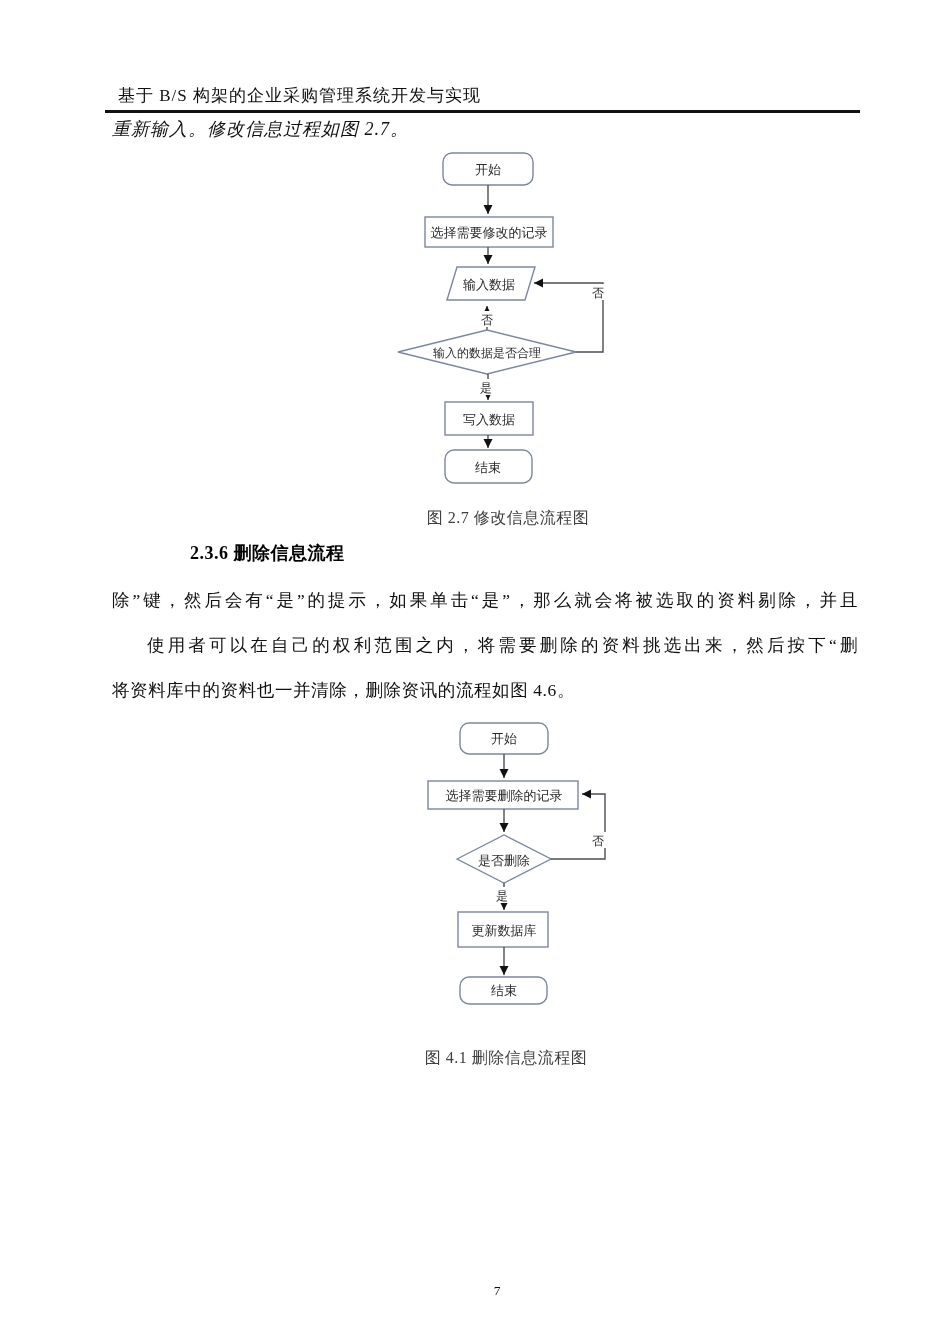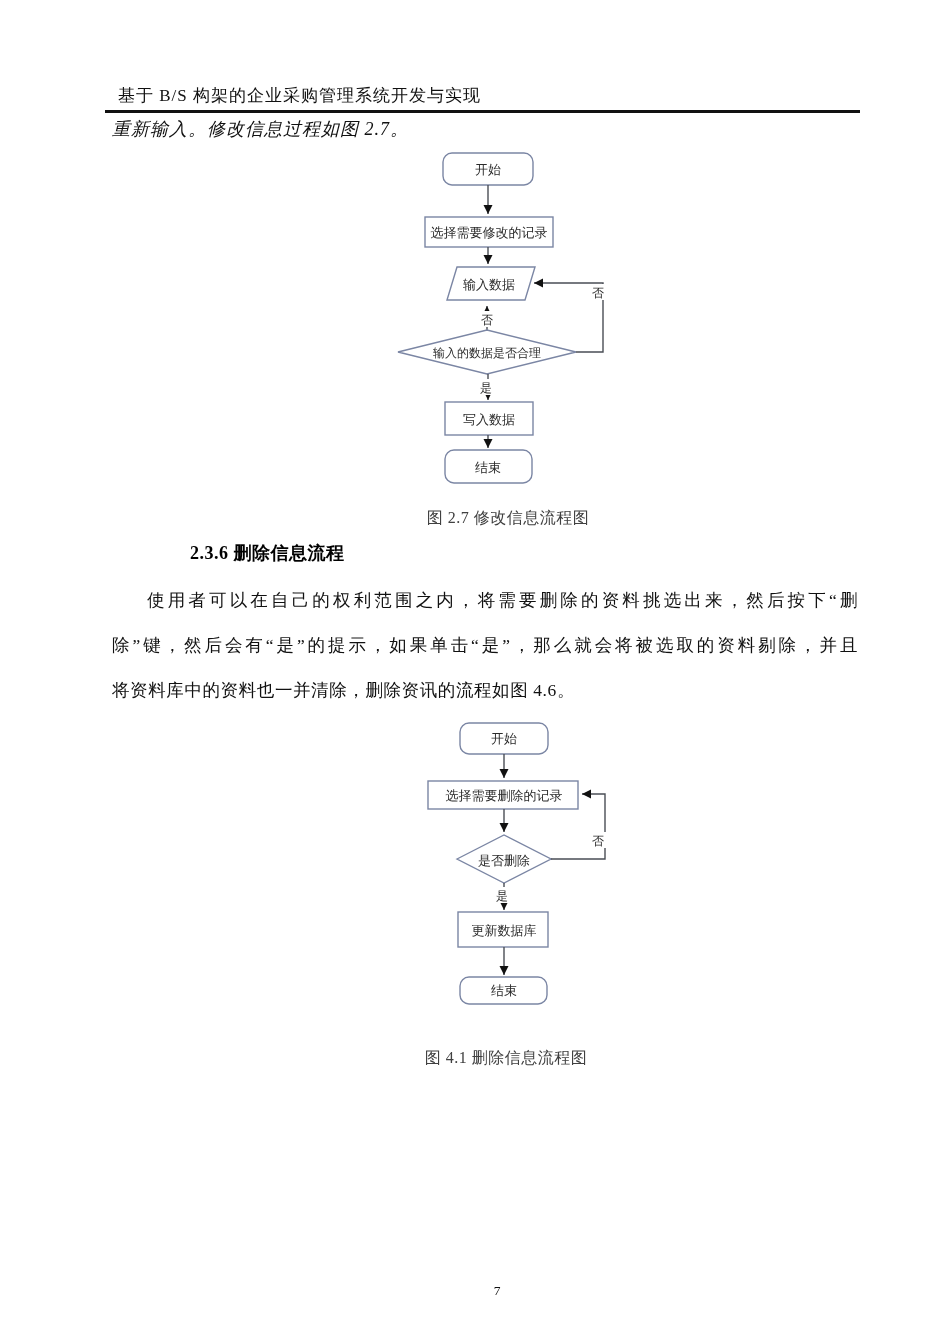--- a/index.html
+++ b/index.html
@@ -98,22 +98,22 @@
 
     <rect x="55" y="302" width="87" height="33" rx="9" fill="#fff" stroke="#7b86a4" stroke-width="1.4"></rect>
     <text x="98" y="319" text-anchor="middle" dominant-baseline="central" class="node-label">结束</text>
   </svg>
 
   <div class="figure-caption cap1">图 2.7 修改信息流程图</div>
 
   <div class="section-heading">2.3.6 删除信息流程</div>
 
   <div class="paragraph">
+    <div class="pline just">除”键，然后会有“是”的提示，如果单击“是”，那么就会将被选取的资料剔除，并且</div>
     <div class="pline just first">使用者可以在自己的权利范围之内，将需要删除的资料挑选出来，然后按下“删</div>
-    <div class="pline just">除”键，然后会有“是”的提示，如果单击“是”，那么就会将被选取的资料剔除，并且</div>
     <div class="pline">将资料库中的资料也一并清除，删除资讯的流程如图 4.6。</div>
   </div>
 
   <svg class="flowchart-svg fc2" width="230" height="300" viewBox="0 0 230 300">
     <defs>
       <marker id="ah2" viewBox="0 0 10 10" refX="10" refY="5" markerWidth="6.5" markerHeight="6.5" orient="auto">
         <path d="M0,0 L10,5 L0,10 z" fill="#111"></path>
       </marker>
     </defs>
 

